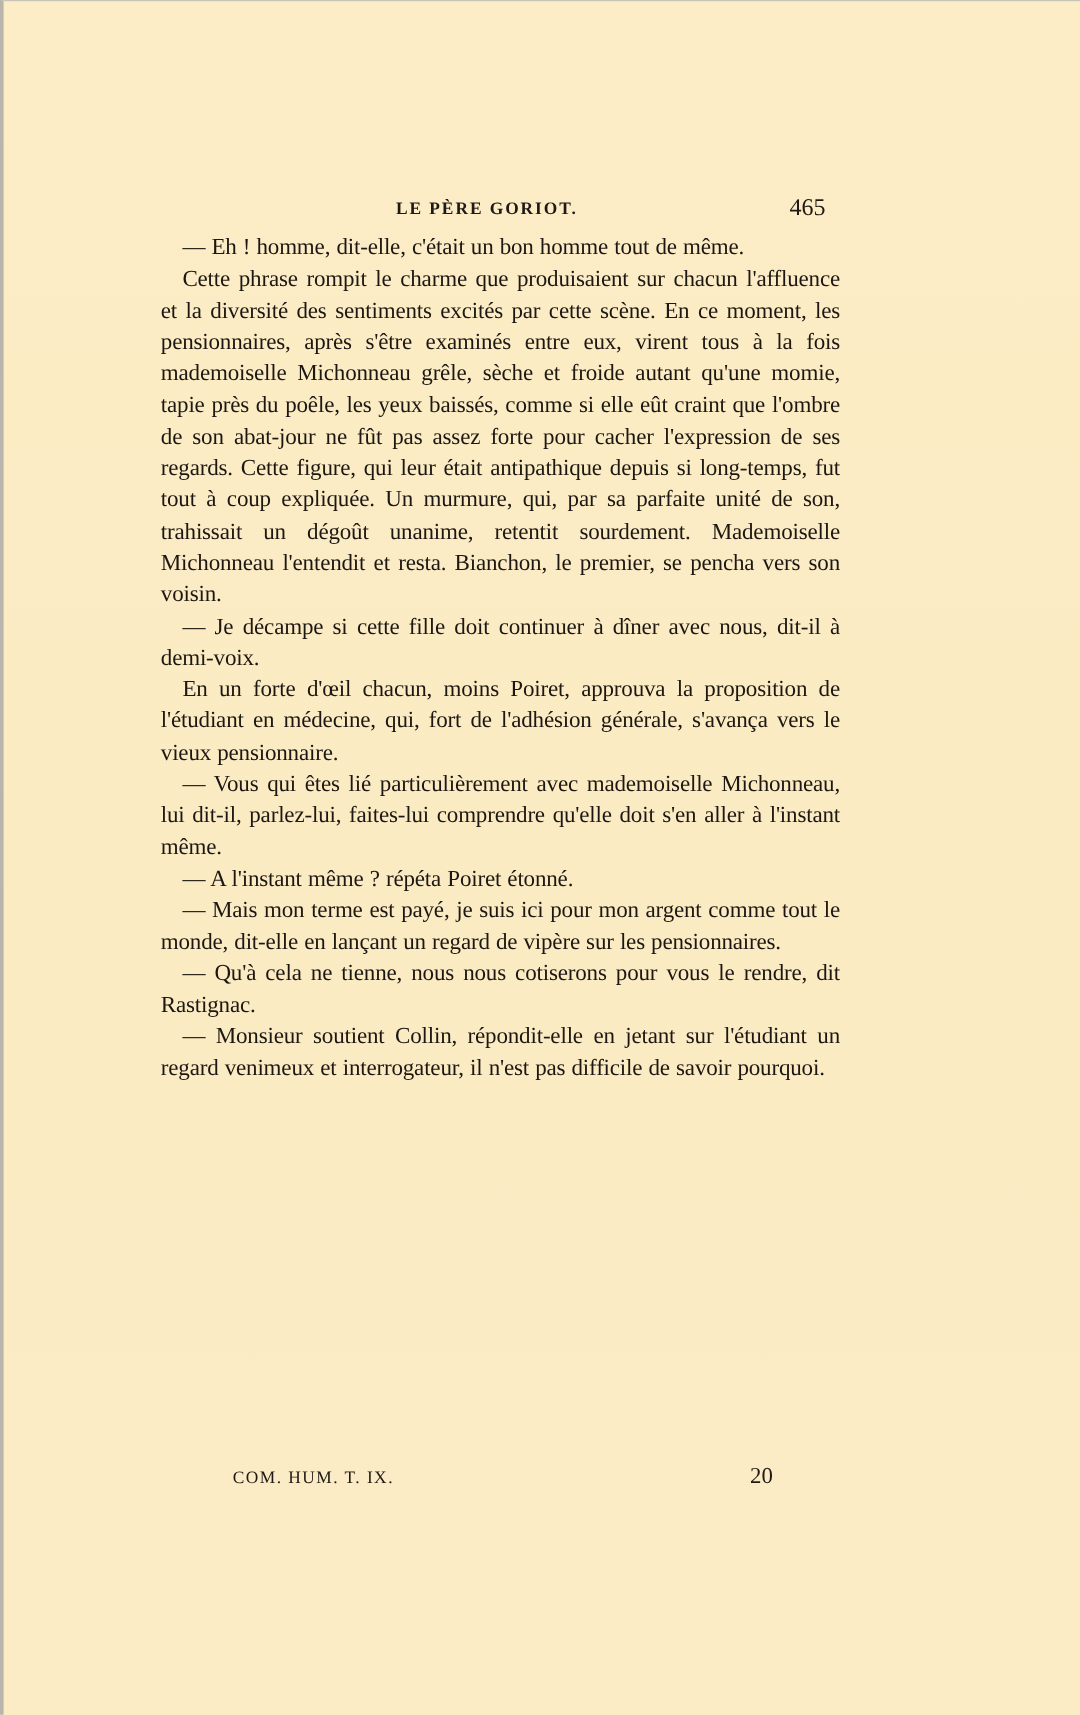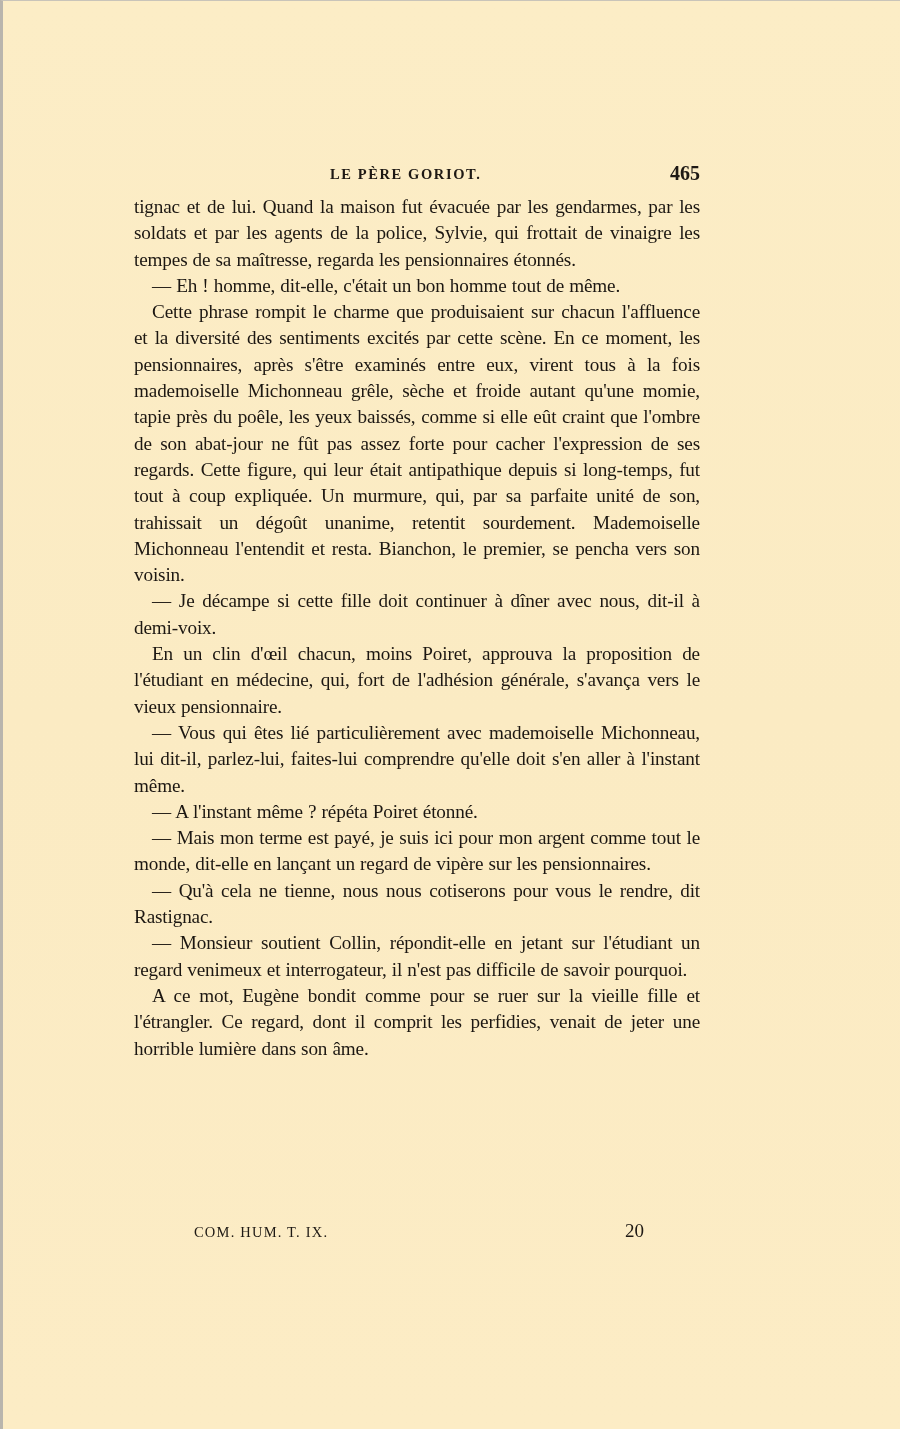--- a/index.html
+++ b/index.html
@@ -39,24 +39,24 @@
       top: 4px;
       font-size: 14.5px;
       font-weight: bold;
       letter-spacing: 1.6px;
       font-variant: small-caps;
       text-transform: none;
       color: #1e1914;
     }
     .page-number {
       position: absolute;
-      right: 0;
+      right: 12px;
       top: 0;
       font-size: 20px;
-      font-weight: bold;
+      font-weight: normal;
       color: #1e1914;
     }
     .text-block {
       position: absolute;
       left: 131px;
       top: 193px;
       width: 566px;
       font-size: 19.2px;
       line-height: 26.3px;
       text-align: justify;
@@ -99,31 +99,29 @@
 <body>
 
 <div class="page">
 
   <div class="running-head">
     <span class="running-title">LE PÈRE GORIOT.</span>
     <span class="page-number">465</span>
   </div>
 
   <div class="text-block">
-    <p class="cont">tignac et de lui. Quand la maison fut évacuée par les gendarmes, par les soldats et par les agents de la police, Sylvie, qui frottait de vinaigre les tempes de sa maîtresse, regarda les pensionnaires étonnés.</p>
     <p>— Eh ! homme, dit-elle, c'était un bon homme tout de même.</p>
     <p>Cette phrase rompit le charme que produisaient sur chacun l'affluence et la diversité des sentiments excités par cette scène. En ce moment, les pensionnaires, après s'être examinés entre eux, virent tous à la fois mademoiselle Michonneau grêle, sèche et froide autant qu'une momie, tapie près du poêle, les yeux baissés, comme si elle eût craint que l'ombre de son abat-jour ne fût pas assez forte pour cacher l'expression de ses regards. Cette figure, qui leur était antipathique depuis si long-temps, fut tout à coup expliquée. Un murmure, qui, par sa parfaite unité de son, trahissait un dégoût unanime, retentit sourdement. Mademoiselle Michonneau l'entendit et resta. Bianchon, le premier, se pencha vers son voisin.</p>
     <p>— Je décampe si cette fille doit continuer à dîner avec nous, dit-il à demi-voix.</p>
-    <p>En un clin d'œil chacun, moins Poiret, approuva la proposition de l'étudiant en médecine, qui, fort de l'adhésion générale, s'avança vers le vieux pensionnaire.</p>
+    <p>En un forte d'œil chacun, moins Poiret, approuva la proposition de l'étudiant en médecine, qui, fort de l'adhésion générale, s'avança vers le vieux pensionnaire.</p>
     <p>— Vous qui êtes lié particulièrement avec mademoiselle Michonneau, lui dit-il, parlez-lui, faites-lui comprendre qu'elle doit s'en aller à l'instant même.</p>
     <p>— A l'instant même ? répéta Poiret étonné.</p>
     <p>— Mais mon terme est payé, je suis ici pour mon argent comme tout le monde, dit-elle en lançant un regard de vipère sur les pensionnaires.</p>
     <p>— Qu'à cela ne tienne, nous nous cotiserons pour vous le rendre, dit Rastignac.</p>
     <p>— Monsieur soutient Collin, répondit-elle en jetant sur l'étudiant un regard venimeux et interrogateur, il n'est pas difficile de savoir pourquoi.</p>
-    <p>A ce mot, Eugène bondit comme pour se ruer sur la vieille fille et l'étrangler. Ce regard, dont il comprit les perfidies, venait de jeter une horrible lumière dans son âme.</p>
   </div>
 
   <div class="footer">
     <span class="signature">COM. HUM. T. IX.</span>
     <span class="sheet-number">20</span>
   </div>
 
 </div>
 
 </body></html>

